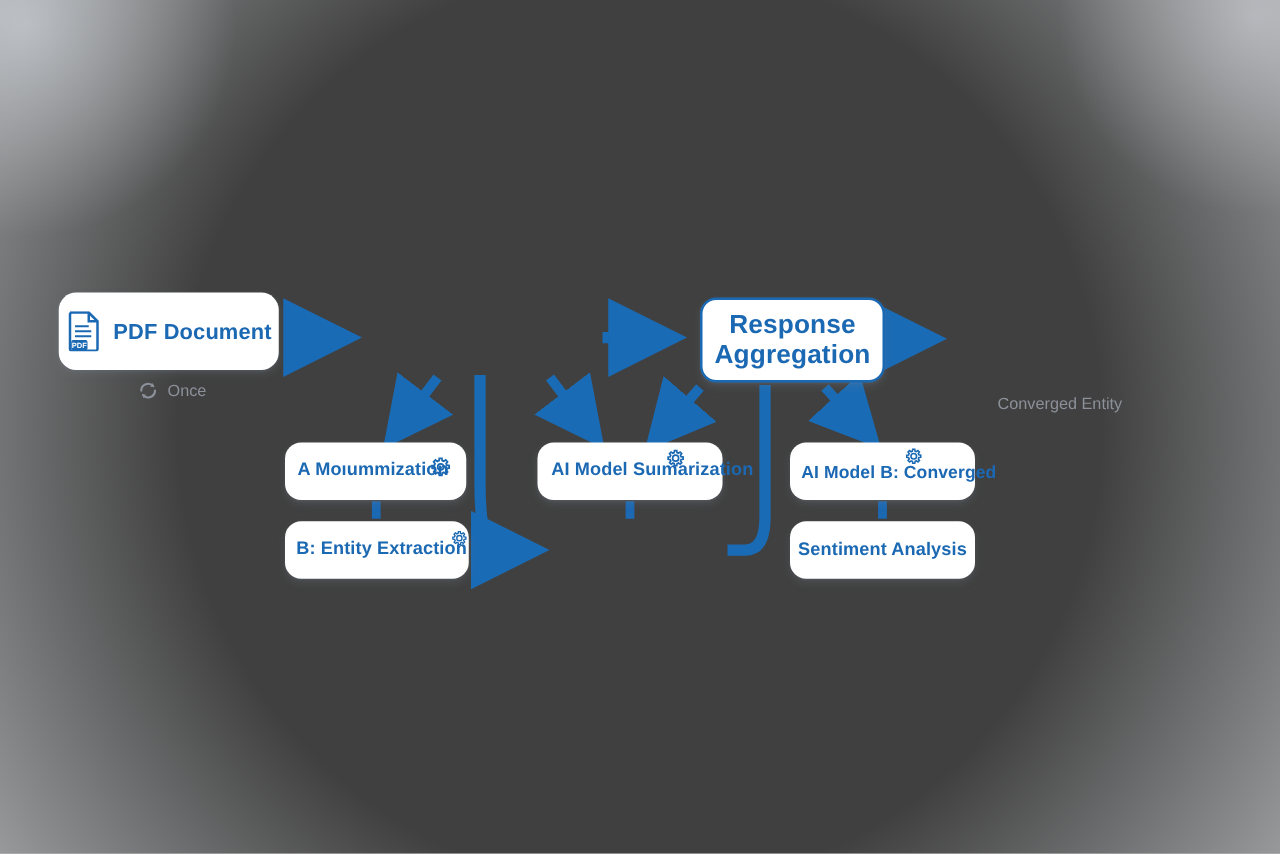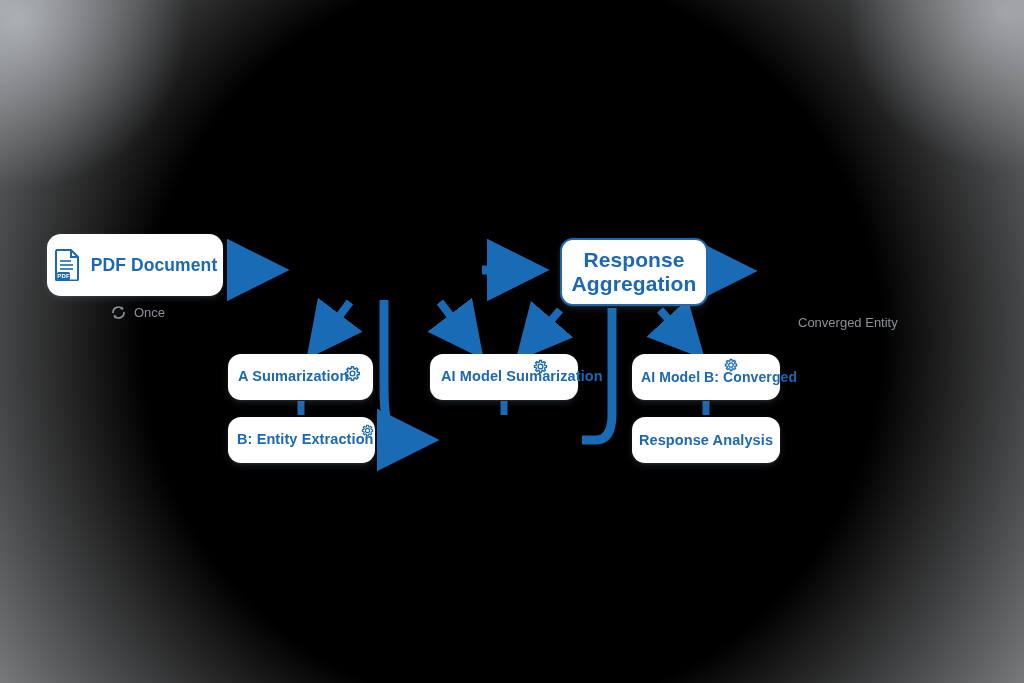--- a/index.html
+++ b/index.html
@@ -5,21 +5,21 @@
   html, body {
     margin: 0; padding: 0;
     width: 1024px; height: 683px;
     background: #ffffff;
     font-family: "Liberation Sans", sans-serif;
     overflow: hidden;
   }
   #canvas {
     position: relative;
     width: 1024px; height: 683px;
-    background: #000000;
+    background: #404040;
   }
   
   #canvas::before {
     content: "";
     position: absolute; inset: 0;
     background:
       radial-gradient(circle at 2% 3%, rgba(225,230,236,.55) 0, rgba(255,255,255,0) 14%),
       radial-gradient(circle at 98% 2%, rgba(228,232,238,.45) 0, rgba(255,255,255,0) 13%),
       radial-gradient(circle at 50% 50%, rgba(255,255,255,0) 60%, rgba(238,241,245,.5) 100%);
     pointer-events: none;
@@ -169,21 +169,21 @@
       </svg>
     </span>
     <span>Once</span>
   </div>
 
   <div class="caption" id="cap-converged">
     <span>Converged Entity</span>
   </div>
 
   <div class="node sub" id="s-a1">
-    <span class="frag" style="left:10px; top:14px; font-size:14.5px;">A Suımarization</span>
+    <span class="frag" style="left:10px; top:14px; font-size:14.5px;">A Moıummization</span>
     <span class="gearwrap" style="right:12px; top:11px;">
       <svg width="17" height="17" viewBox="0 0 20 20" fill="#1b68b3">
         <path d="M10 6.4a3.6 3.6 0 1 0 0 7.2 3.6 3.6 0 0 0 0-7.2zm0 5.6a2 2 0 1 1 0-4 2 2 0 0 1 0 4z"></path>
         <path d="M18 11.2v-2.4l-2.2-.35a6 6 0 0 0-.62-1.5l1.3-1.8-1.7-1.7-1.8 1.3a6 6 0 0 0-1.5-.62L11.2 2h-2.4l-.35 2.2a6 6 0 0 0-1.5.62l-1.8-1.3-1.7 1.7 1.3 1.8a6 6 0 0 0-.62 1.5L2 8.8v2.4l2.2.35a6 6 0 0 0 .62 1.5l-1.3 1.8 1.7 1.7 1.8-1.3a6 6 0 0 0 1.5.62L8.8 18h2.4l.35-2.2a6 6 0 0 0 1.5-.62l1.8 1.3 1.7-1.7-1.3-1.8a6 6 0 0 0 .62-1.5z" fill="none" stroke="#1b68b3" stroke-width="1.7"></path>
       </svg>
     </span>
   </div>
 
   <div class="node sub" id="s-a2">
     <span class="frag" style="left:9px; top:14px; font-size:14.5px;">B: Entity Extraction</span>
@@ -210,16 +210,16 @@
     <span class="frag" style="left:9px; top:15px; font-size:14px;">AI Model B: Converged</span>
     <span class="gearwrap" style="right:42px; top:4px;">
       <svg width="14" height="14" viewBox="0 0 20 20">
         <circle cx="10" cy="10" r="3.2" fill="none" stroke="#1b68b3" stroke-width="1.8"></circle>
         <path d="M18 11.2v-2.4l-2.2-.35a6 6 0 0 0-.62-1.5l1.3-1.8-1.7-1.7-1.8 1.3a6 6 0 0 0-1.5-.62L11.2 2h-2.4l-.35 2.2a6 6 0 0 0-1.5.62l-1.8-1.3-1.7 1.7 1.3 1.8a6 6 0 0 0-.62 1.5L2 8.8v2.4l2.2.35a6 6 0 0 0 .62 1.5l-1.3 1.8 1.7 1.7 1.8-1.3a6 6 0 0 0 1.5.62L8.8 18h2.4l.35-2.2a6 6 0 0 0 1.5-.62l1.8 1.3 1.7-1.7-1.3-1.8a6 6 0 0 0 .62-1.5z" fill="none" stroke="#1b68b3" stroke-width="1.8"></path>
       </svg>
     </span>
   </div>
 
   <div class="node sub" id="s-c2">
-    <span class="lbl">Response Analysis</span>
+    <span class="lbl">Sentiment Analysis</span>
   </div>
 
 </div>
 
 </body></html>

